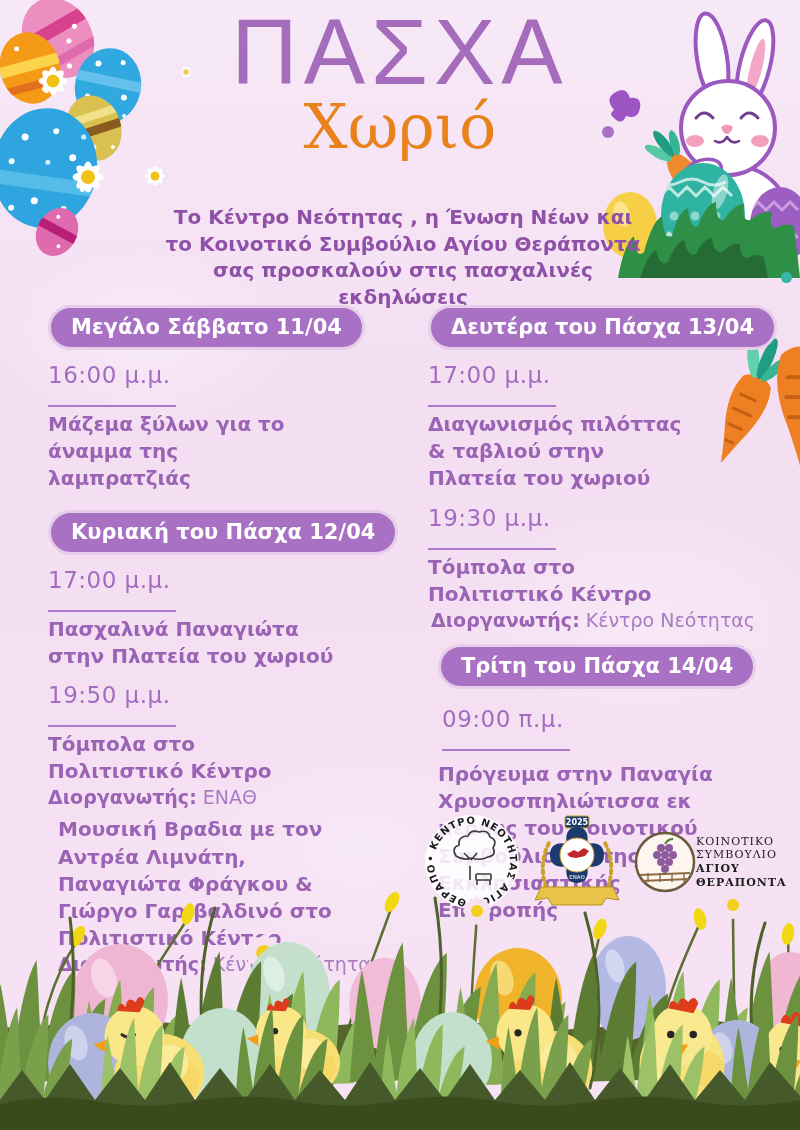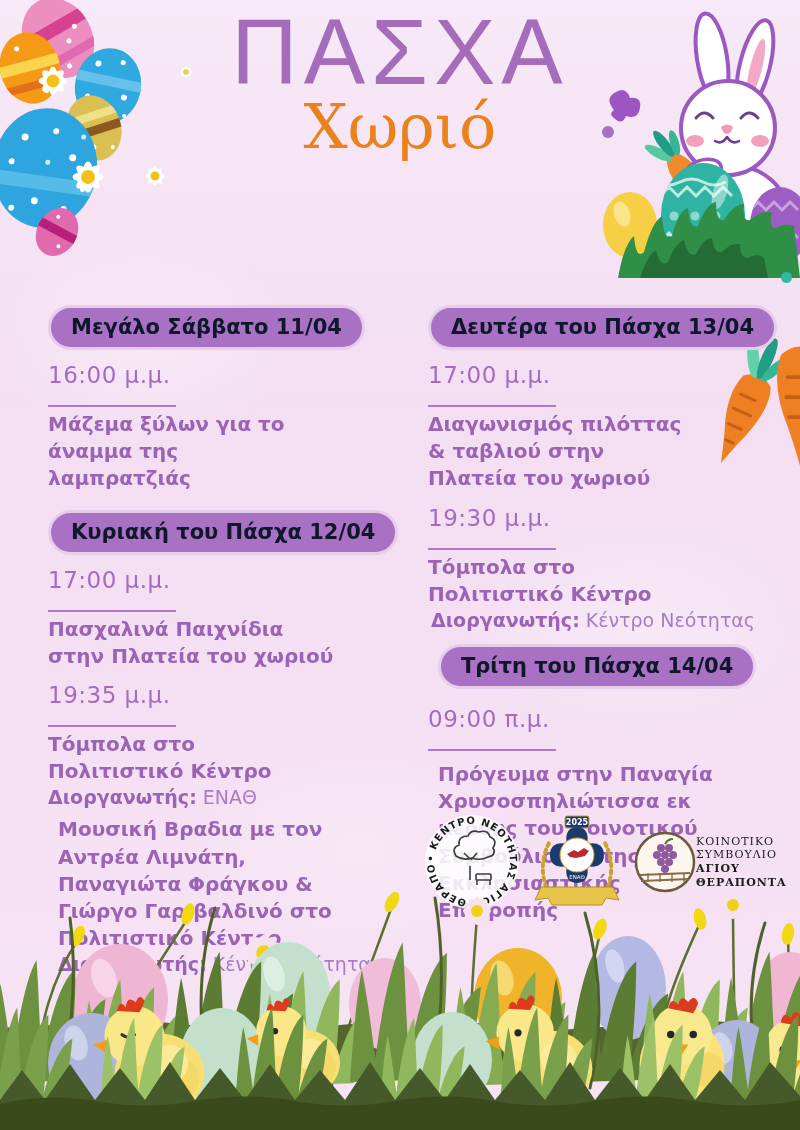--- a/index.html
+++ b/index.html
@@ -15,30 +15,30 @@
   .deco{position:absolute;pointer-events:none;}
   .title-block{position:absolute;top:6px;left:0;right:0;text-align:center;}
   .title-main{margin:0;font-size:92px;line-height:1.0;font-weight:400;color:#a56cbb;letter-spacing:6px;font-family:"Liberation Sans",sans-serif;}
   .title-sto{font-size:38px;font-weight:bold;color:#9f5fb5;margin-top:-4px;font-family:"DejaVu Serif",serif;}
   .title-xorio{font-size:62px;color:#e9821d;margin-top:-8px;font-family:"DejaVu Serif",serif;}
   .intro{position:absolute;top:204px;left:165px;width:476px;text-align:center;
     font-size:20px;font-weight:bold;color:#8f51a8;line-height:1.33;margin:0;}
   .col{position:absolute;top:305px;}
   .col-left{left:48px;width:336px;}
   .col-right{left:428px;width:330px;}
-  .badge{display:inline-block;background:#a871c4;color:#0f172a;font-weight:bold;font-size:21px;
+  .badge{display:inline-block;background:#a871c4;color:#ffffff;font-weight:bold;font-size:21px;
     padding:7px 20px 8px;border-radius:28px;border:3px solid #e6cdea;margin-bottom:9px;white-space:nowrap;}
   .time{display:inline-block;font-size:23px;color:#a36cc0;letter-spacing:.5px;
     border-bottom:2px solid #ad79c8;padding:0 6px 17px 0;margin:3px 0 4px;}
   .desc{font-size:20px;font-weight:bold;color:#9a63b5;line-height:1.36;margin:0 0 9px;}
   .org{font-size:19px;margin:-2px 0 8px;}
   .org .org-label{font-weight:bold;color:#9a63b5;}
   .org .org-value{color:#a77cc2;}
   .w270{width:278px;} .w280{width:288px;} .w310{width:316px;} .w255{width:262px;} .w275{width:282px;}
-  .indent1{margin-left:10px;} .indent2{}
+  .indent1{margin-left:10px;} .indent2{margin-left:14px;}
   .logos-row{position:absolute;left:424px;top:814px;display:flex;align-items:center;gap:13px;}
   .council{display:flex;align-items:center;gap:0;}
   .council-text{font-family:"DejaVu Serif","Liberation Serif",serif;font-size:11px;letter-spacing:1px;
     color:#1d1d1d;line-height:1.25;}
   .council-text .bold{font-weight:bold;}
   .dot-teal{position:absolute;left:781px;top:272px;width:11px;height:11px;border-radius:50%;background:#35b8a8;}
 </style>
 </head>
 <body>
 
@@ -221,31 +221,32 @@
       <path d="M-10,-24 h16 M-11,-8 h19 M-9,8 h14" stroke="#c75f12" stroke-width="3" stroke-linecap="round" fill="none"></path>
     </g>
   </svg>
   <div class="dot-teal"></div>
 
   <header class="title-block">
     <h1 class="title-main">ΠΑΣΧΑ</h1>
     <div class="title-xorio">Χωριό</div>
   </header>
 
+  <p class="intro">Το Κέντρο Νεότητας , η Ένωση Νέων και το Κοινοτικό Συμβούλιο Αγίου Θεράποντα σας προσκαλούν στις πασχαλινές εκδηλώσεις</p>
 
   <div class="col col-left">
     <div class="badge">Μεγάλο Σάββατο 11/04</div><br>
     <span class="time">16:00 μ.μ.</span>
     <p class="desc w270">Μάζεμα ξύλων για το άναμμα της λαμπρατζιάς</p>
 
     <div class="badge" style="margin-top:8px;">Κυριακή του Πάσχα 12/04</div><br>
     <span class="time">17:00 μ.μ.</span>
-    <p class="desc w280">Πασχαλινά Παιχνίδια στην Πλατεία του χωριού</p>
-
-    <span class="time">19:35 μ.μ.</span>
+    <p class="desc w280">Πασχαλινά Παναγιώτα στην Πλατεία του χωριού</p>
+
+    <span class="time">19:50 μ.μ.</span>
     <p class="desc w270" style="margin-bottom:3px;">Τόμπολα στο Πολιτιστικό Κέντρο</p>
     <p class="org"><span class="org-label">Διοργανωτής:</span> <span class="org-value">ΕΝΑΘ</span></p>
 
     <p class="desc w310 indent1" style="margin-bottom:3px;">Μουσική Βραδια με τον Αντρέα Λιμνάτη, Παναγιώτα Φράγκου &amp; Γιώργο Γαριβαλδινό στο Πολιτιστικό Κέντρο</p>
     <p class="org indent1"><span class="org-label">Διοργανωτής:</span> <span class="org-value">Κέντρο Νεότητας</span></p>
   </div>
 
   <div class="col col-right">
     <div class="badge">Δευτέρα του Πάσχα 13/04</div><br>
     <span class="time">17:00 μ.μ.</span>

